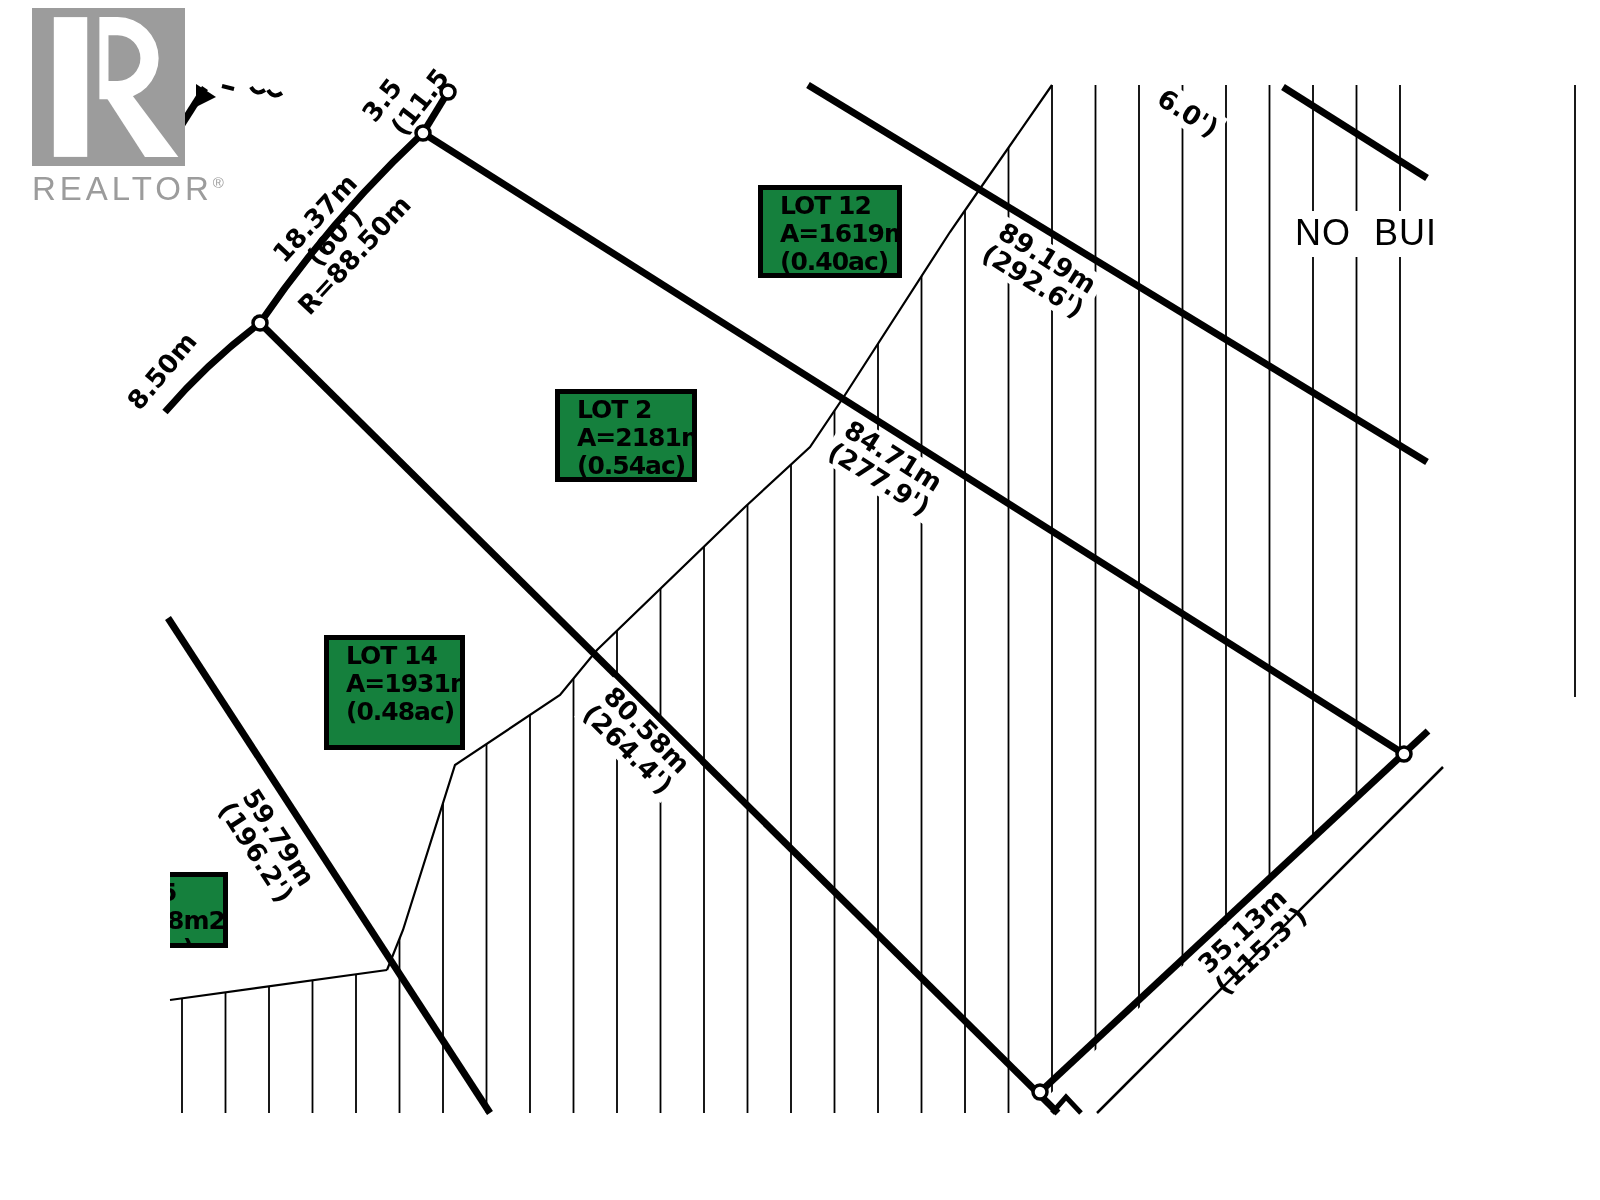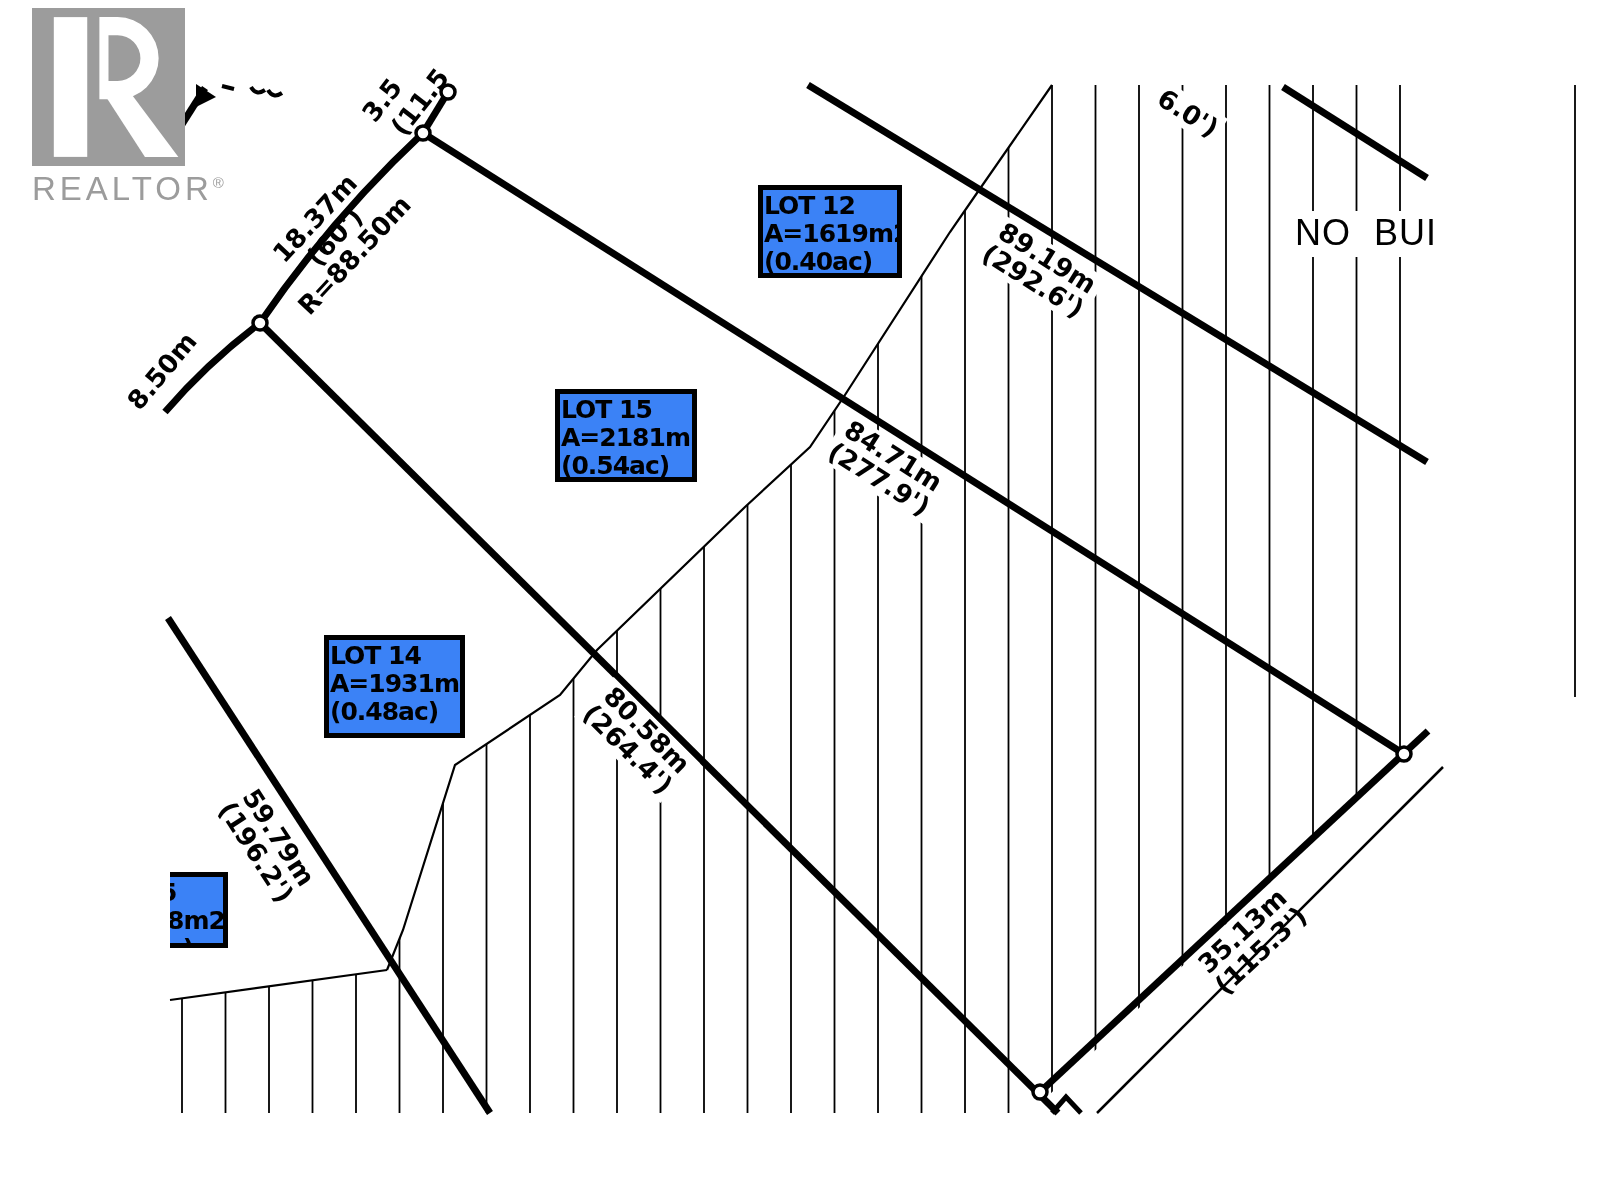--- a/index.html
+++ b/index.html
@@ -1,22 +1,22 @@
 <!DOCTYPE html>
 <html><head>
 <meta charset="utf-8">
 <style>
   html,body{margin:0;padding:0;background:#fff;}
   #stage{position:relative;width:1600px;height:1200px;background:#fff;overflow:hidden;
          font-family:"DejaVu Sans",sans-serif;color:#000;}
   #linework{position:absolute;left:0;top:0;}
   
-  .lotbox{position:absolute;border:5px solid #000;background:#3b82f6;box-sizing:border-box;
+  .lotbox{position:absolute;border:5px solid #000;background:#15803d;box-sizing:border-box;
           font-weight:bold;font-size:25px;line-height:28px;letter-spacing:-1px;
-          padding:2px 0 0 1px;white-space:nowrap;overflow:hidden;}
+          padding:2px 0 0 17px;white-space:nowrap;overflow:hidden;}
   .lotbox.partial{border-left:none;}
   
   .dim{position:absolute;transform:translate(-50%,-50%) rotate(var(--rot));
        display:flex;flex-direction:column;align-items:center;font-weight:bold;
        font-size:26px;line-height:27px;white-space:nowrap;text-align:center;}
   .halo{background:#fff;padding:1px 4px;}
   .frag{position:absolute;transform:translate(-50%,-50%) rotate(var(--rot));
         font-weight:bold;font-size:26px;white-space:nowrap;}
   
   .nobuild{position:absolute;left:1293px;top:211px;width:140px;overflow:hidden;
@@ -121,25 +121,25 @@
     </div>
     <div class="logo-text"><span>REALTOR</span><sup>®</sup></div>
   </div>
 
   <div class="lotbox" style="left:758px;top:185px;width:144px;height:93px">
     <div>LOT 12</div>
     <div>A=1619m2</div>
     <div>(0.40ac)</div>
   </div>
   <div class="lotbox" style="left:555px;top:389px;width:142px;height:93px">
-    <div>LOT 15</div>
+    <div>LOT 2</div>
     <div>A=2181m2</div>
     <div>(0.54ac)</div>
   </div>
-  <div class="lotbox" style="left:324px;top:635px;width:141px;height:103px">
+  <div class="lotbox" style="left:324px;top:635px;width:141px;height:115px">
     <div>LOT 14</div>
     <div>A=1931m2</div>
     <div>(0.48ac)</div>
   </div>
 
   <div class="lotbox partial" style="left:170px;top:872px;width:58px;height:76px;padding-left:0">
     <div style="margin-left:-10px">5</div>
     <div style="margin-left:-3px">8m2</div>
     <div style="margin-left:-1px">c)</div>
   </div>

